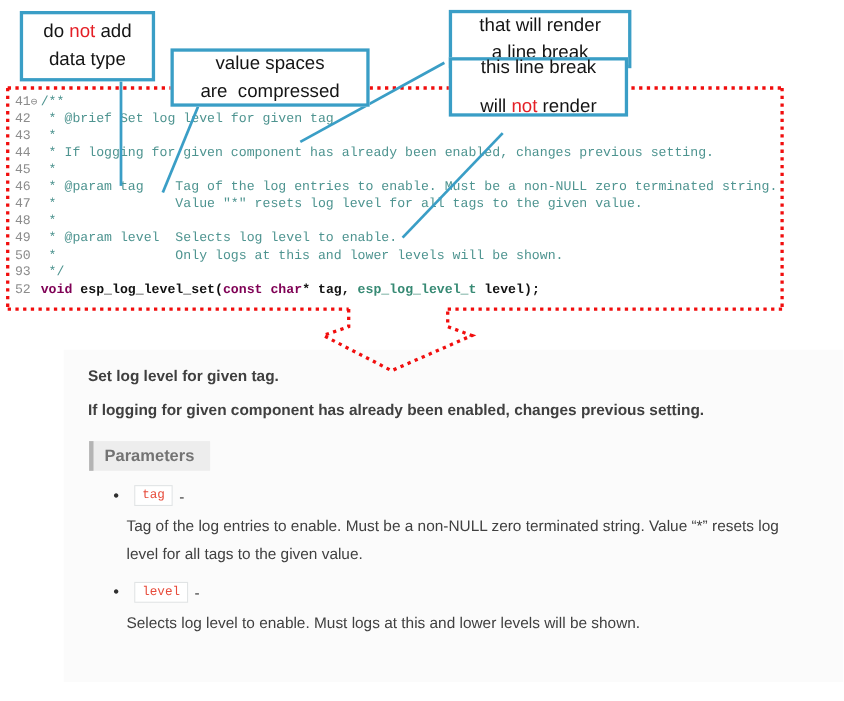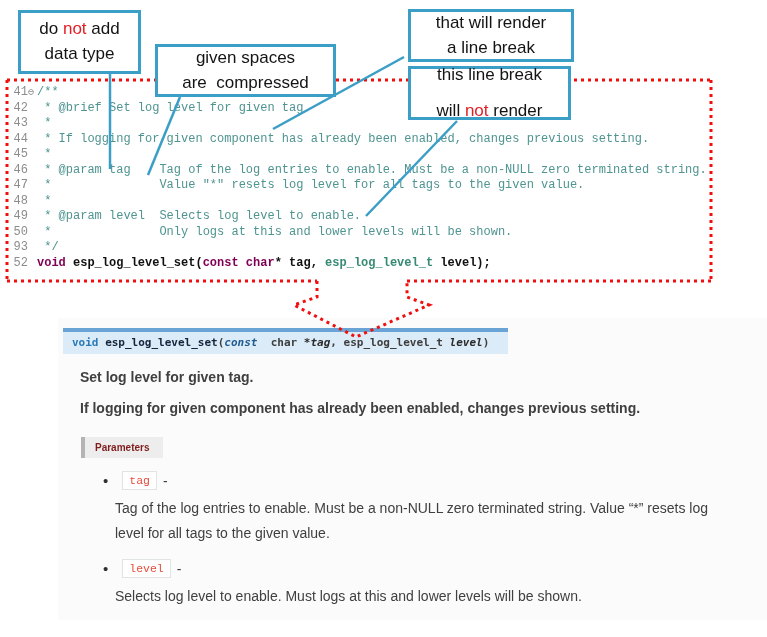--- a/index.html
+++ b/index.html
@@ -11,21 +11,21 @@
   .tealline{stroke:#3a9ec6;stroke-width:2.5;fill:none;}
   
   .callout{position:absolute;z-index:4;background:#fff;border:3px solid #3a9ec6;
            display:flex;flex-direction:column;justify-content:center;align-items:center;
            font-size:17px;color:#141414;line-height:1.45;text-align:center;}
   .co-line{white-space:pre;}
   .callout .red{color:#e41e25;}
   #co1{left:18px;top:10px;width:117px;height:58px;}
   #co2{left:155px;top:44px;width:175px;height:47px;}
   #co3{left:408px;top:9px;width:160px;height:47px;}
-  #co4{left:408px;top:66px;width:157px;height:48px;gap:11px;}
+  #co4{left:408px;top:52px;width:157px;height:48px;gap:11px;}
   
   #editor{position:absolute;left:12px;top:85px;z-index:2;
           font-family:Liberation Mono, monospace;font-size:12px;}
   .cl{height:15.5px;line-height:15.5px;white-space:nowrap;}
   .ln{display:inline-block;width:16px;text-align:right;color:#8c8c8c;}
   .fold{display:inline-block;width:9px;color:#8a8a8a;font-size:10px;}
   .ct{white-space:pre;}
   .cmt{color:#4e9490;}
   .kw{color:#7f0055;font-weight:bold;}
   .fn{color:#111;font-weight:bold;}
@@ -38,21 +38,21 @@
           padding:4px 0 5px 9px;font-family:"DejaVu Sans Mono",monospace;font-size:11px;
           font-weight:bold;white-space:pre;}
   .skw{color:#2a7ab5;}
   .sname{color:#14253c;}
   .sp{color:#3d3d3d;font-weight:bold;}
   .skwi{color:#1f5c8f;font-style:italic;}
   .spi{color:#2b2b2b;font-style:italic;}
   .docp{margin:15px 0 0 22px;font-weight:bold;}
   #params-label{display:inline-block;margin:21px 0 0 23px;background:#ededed;
                 border-left:4px solid #b4b4b4;padding:5px 14px 5px 10px;
-                font-weight:bold;font-size:10px;color:#7f1d1d;}
+                font-weight:bold;font-size:15px;color:#737373;}
   #params-list{margin-left:45px;}
   .param{margin-top:13px;}
   .param-row{display:flex;align-items:center;}
   .bullet{color:#2f2f2f;font-size:15px;margin-right:14px;}
   .badge{font-family:Liberation Mono, monospace;font-size:11.5px;color:#e74c3c;
          background:#fff;border:1px solid #e1e4e5;padding:2px 6px;}
   .dash{margin-left:6px;color:#404040;}
   .param-desc{margin:6px 0 0 12px;width:608px;line-height:25px;color:#404040;}
 </style>
 </head>
@@ -71,21 +71,20 @@
         <div class="cl"><span class="ln">47</span><span class="fold"></span><span class="ct"><span class="cmt"> *               Value "*" resets log level for all tags to the given value.</span></span></div>
         <div class="cl"><span class="ln">48</span><span class="fold"></span><span class="ct"><span class="cmt"> *</span></span></div>
         <div class="cl"><span class="ln">49</span><span class="fold"></span><span class="ct"><span class="cmt"> * @param level  Selects log level to enable.</span></span></div>
         <div class="cl"><span class="ln">50</span><span class="fold"></span><span class="ct"><span class="cmt"> *               Only logs at this and lower levels will be shown.</span></span></div>
         <div class="cl"><span class="ln">93</span><span class="fold"></span><span class="ct"><span class="cmt"> */</span></span></div>
         <div class="cl"><span class="ln">52</span><span class="fold"></span><span class="ct"><span class="kw">void</span><span class="pl"> </span><span class="fn">esp_log_level_set</span><span class="pl">(</span><span class="kw">const</span><span class="pl"> </span><span class="kw">char</span><span class="pl">* tag, </span><span class="ty">esp_log_level_t</span><span class="pl"> level);</span></span></div>
       </div>
   </div>
 
   <div id="panel">
-    <div id="sigbar"><span id="sig-code"><span class="skw">void </span><span class="sname">esp_log_level_set</span><span class="sp">(</span><span class="skwi">const</span><span class="sp">  char </span><span class="spi">*tag</span><span class="sp">, </span><span class="sp">esp_log_level_t </span><span class="spi">level</span><span class="sp">)</span></span></div>
     <p class="docp">Set log level for given tag.</p>
     <p class="docp">If logging for given component has already been enabled, changes previous setting.</p>
     <div id="params-label">Parameters</div>
     <div id="params-list">
         <div class="param">
           <div class="param-row">
             <span class="bullet">•</span>
             <span class="badge">tag</span>
             <span class="dash"> -</span>
           </div>
@@ -109,21 +108,21 @@
     <path class="tealline" d="M180 97 L148 175"></path>
     <path class="tealline" d="M404 57 L273 129"></path>
     <path class="tealline" d="M457 121 L366 216"></path>
   </svg>
 
   <div id="co1" class="callout">
       <div class="co-line"><span>do </span><span class="red">not</span><span> add</span></div>
       <div class="co-line"><span>data type</span></div>
     </div>
   <div id="co2" class="callout">
-      <div class="co-line"><span>given spaces</span></div>
+      <div class="co-line"><span>value spaces</span></div>
       <div class="co-line"><span>are  compressed</span></div>
     </div>
   <div id="co3" class="callout">
       <div class="co-line"><span>that will render</span></div>
       <div class="co-line"><span>a line break</span></div>
     </div>
   <div id="co4" class="callout">
       <div class="co-line"><span>this line break</span></div>
       <div class="co-line"><span>will </span><span class="red">not</span><span> render</span></div>
     </div>

